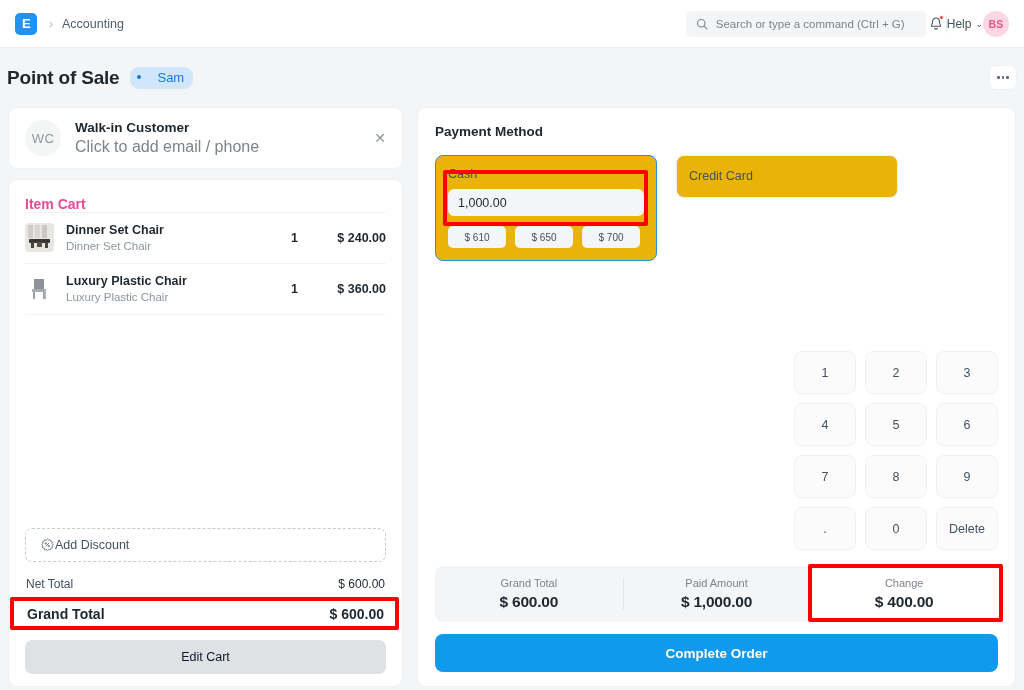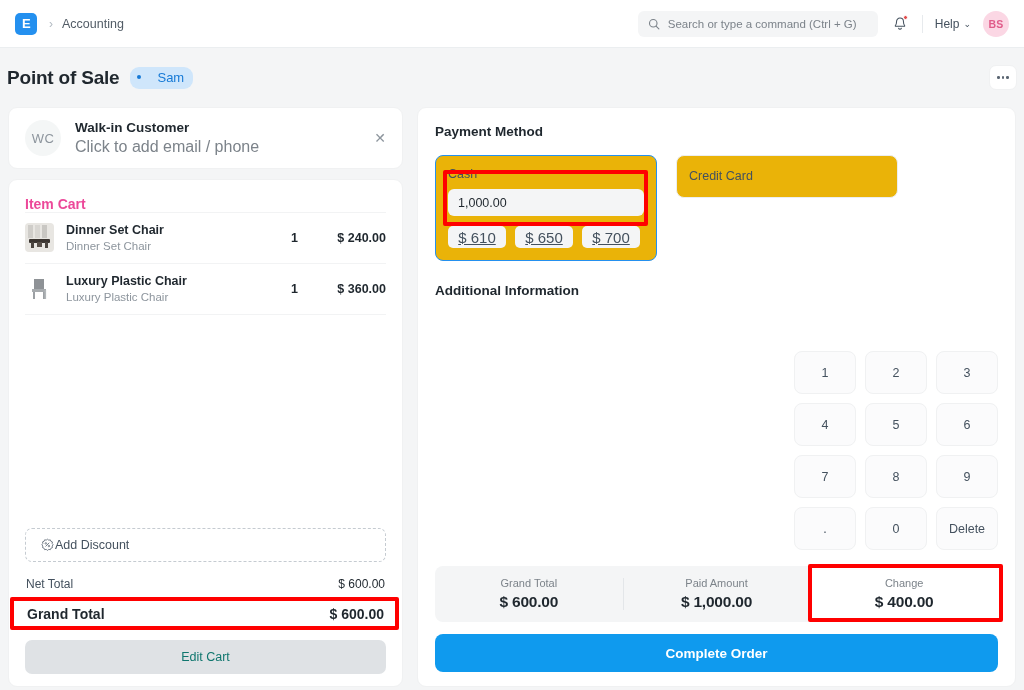--- a/index.html
+++ b/index.html
@@ -20,21 +20,21 @@
   .logo {
     width: 22px; height: 22px; border-radius: 5px; background: #2490ef;
     display: flex; align-items: center; justify-content: center; flex: 0 0 auto;
   }
   .logo-glyph {
     font-size: 13px; font-weight: bold; color: #fff; line-height: 1;
     font-family: "Liberation Sans", sans-serif; letter-spacing: -.5px;
   }
   .crumb-sep { color: #b2bac2; font-size: 12px; margin: 0 9px 0 12px; }
   .crumb { font-size: 12.5px; color: #525c66; }
-  .nav-right { margin-left: auto; display: flex; align-items: center; gap: 12px; }
+  .nav-right { margin-left: auto; display: flex; align-items: center; }
   .searchbox {
     width: 240px; height: 26px; background: #f4f5f6; border-radius: 6px;
     display: flex; align-items: center; padding: 0 10px; gap: 8px;
   }
   .searchbox .ph { font-size: 11.5px; color: #7c838a; }
   .bell-wrap { position: relative; width: 20px; height: 20px; display:flex; align-items:center; justify-content:center; }
   .bell-dot {
     position: absolute; top: 1px; right: 2px; width: 5px; height: 5px;
     border-radius: 50%; background: #e24c4c; border: 1px solid #fff;
   }
@@ -112,21 +112,21 @@
   .totline { display: flex; align-items: center; padding: 3px 1px 8px 1px; }
   .totline .lbl { font-size: 12px; color: #44515e; }
   .totline .val { margin-left: auto; font-size: 12px; color: #1f272e; }
   .grand {
     display: flex; align-items: center; padding: 7px 2px 8px 2px; position: relative;
   }
   .grand .lbl { font-size: 14px; font-weight: bold; color: #1f272e; }
   .grand .val { margin-left: auto; font-size: 14px; font-weight: bold; color: #1f272e; }
   .edit-cart {
     height: 34px; background: #dfe2e5; border-radius: 7px; border: none;
-    font-size: 12.5px; color: #0f766e; font-weight: 500; margin-top: 10px;
+    font-size: 12.5px; color: #0f172a; font-weight: 500; margin-top: 10px;
     display: flex; align-items: center; justify-content: center; font-family: inherit;
   }
 
   
   .right-card { height: 100%; padding: 16px 17px 14px 17px; display: flex; flex-direction: column; }
   .sec-title { font-size: 13.5px; font-weight: bold; color: #1f272e; }
   .pay-grid { display: flex; gap: 19px; margin-top: 16px; }
   .pay-card {
     width: 222px; border: 1px solid #ebeef0; border-radius: 8px; padding: 11px 12px 12px 12px;
     background: #eab308; position: relative;
@@ -135,21 +135,21 @@
   .pay-card.plain { height: 43px; display: flex; align-items: center; }
   .pay-label { font-size: 12.5px; color: #44515e; }
   .pay-input {
     height: 27px; background: #f4f5f6; border-radius: 6px; margin-top: 8px;
     display: flex; align-items: center; padding: 0 10px; font-size: 12.5px; color: #1f272e;
   }
   .chips { display: flex; gap: 9px; margin-top: 10px; }
   .chip {
     height: 22px; min-width: 58px; background: #f4f5f6; border-radius: 5px;
     display: flex; align-items: center; justify-content: center;
-    font-size: 15px; color: #44515e; text-decoration: underline;
+    font-size: 10px; color: #44515e;
   }
   .addl-title { margin-top: 22px; }
 
   .numpad {
     margin-top: auto; align-self: flex-end; display: grid;
     grid-template-columns: repeat(3, 62px); gap: 9px; margin-bottom: 16px;
   }
   .key {
     height: 43px; background: #fbfbfc; border: 1px solid #f0f1f2; border-radius: 8px;
     display: flex; align-items: center; justify-content: center;
@@ -328,21 +328,20 @@
               <div class="chip">$ 610</div>
               <div class="chip">$ 650</div>
               <div class="chip">$ 700</div>
             </div>
           </div>
           <div class="pay-card plain">
             <div class="pay-label">Credit Card</div>
           </div>
         </div>
 
-        <div class="sec-title addl-title">Additional Information</div>
 
         <div class="numpad">
           <button class="key">1</button>
           <button class="key">2</button>
           <button class="key">3</button>
           <button class="key">4</button>
           <button class="key">5</button>
           <button class="key">6</button>
           <button class="key">7</button>
           <button class="key">8</button>

